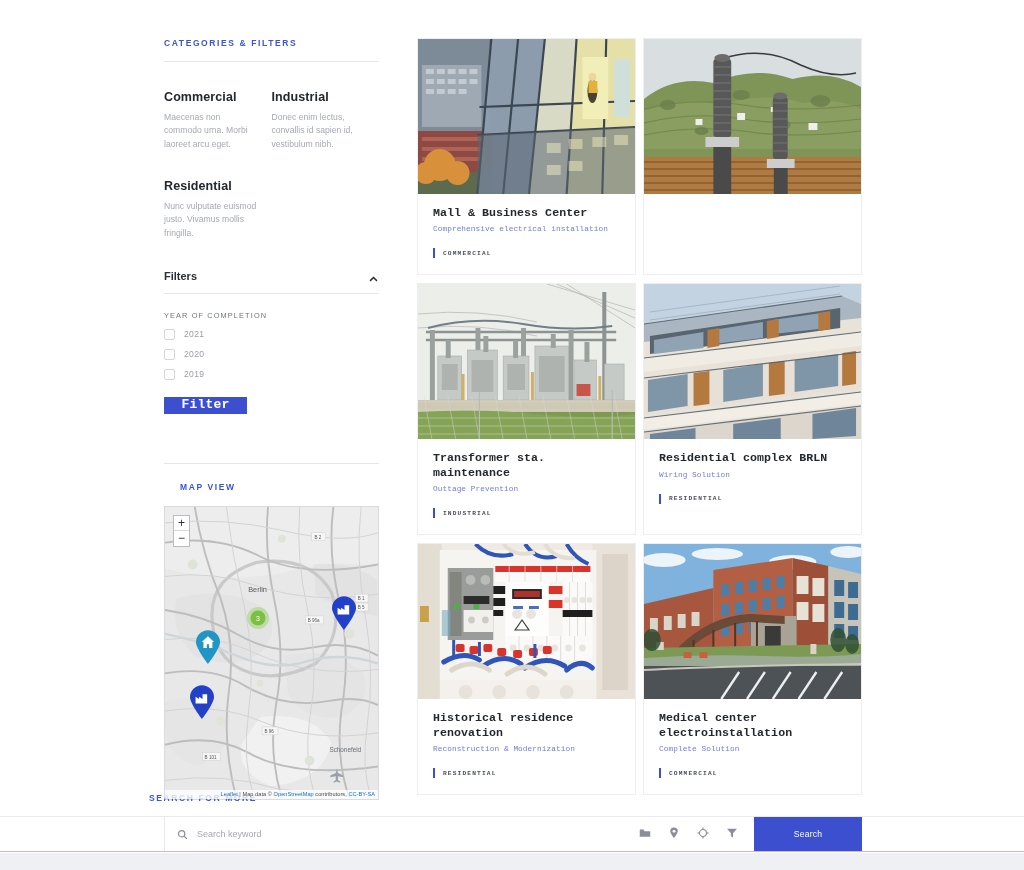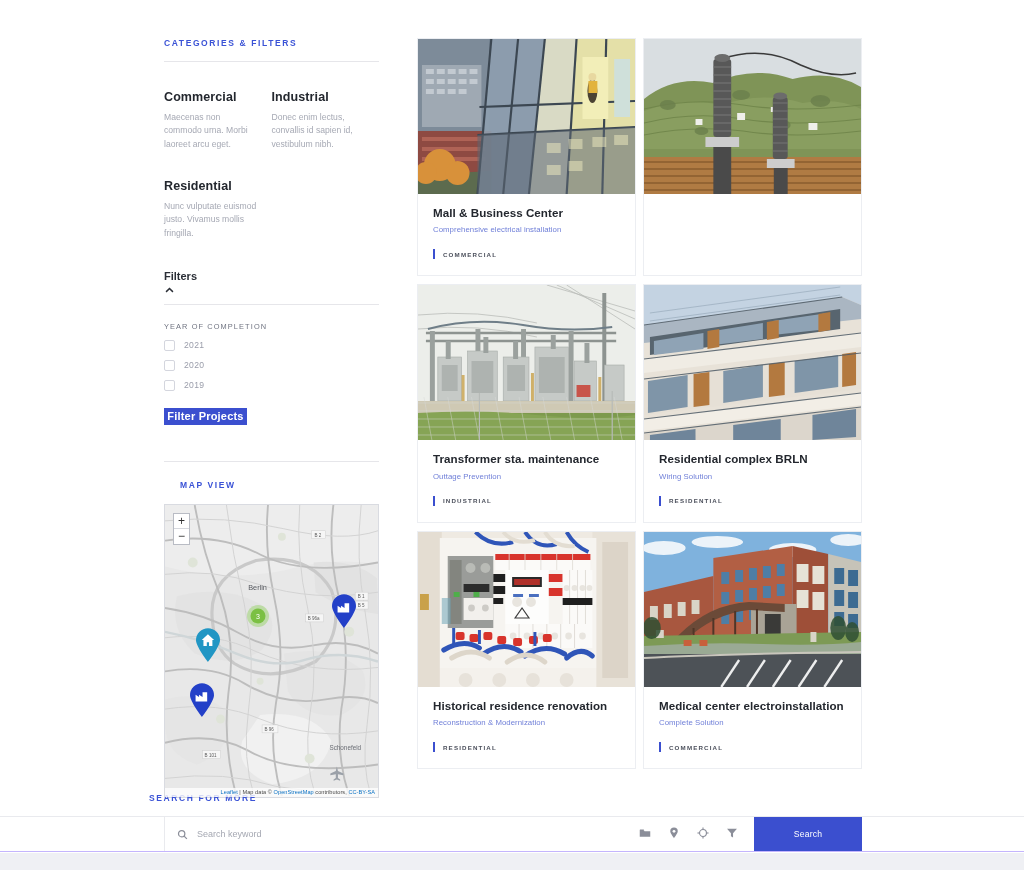--- a/index.html
+++ b/index.html
@@ -24,43 +24,43 @@
   .cat-col { width: 108px; padding-right: 12px; }
   .cat-title {
     font-size: 12.5px; font-weight: 700; color: #23272e;
     letter-spacing: .1px; margin-bottom: 7px;
   }
   .cat-desc { font-size: 8.6px; line-height: 1.55; color: #a6a9b4; }
 
   .cat-row2 { margin-top: 28px; }
 
   .filters-head {
-    margin-top: 30px; display: flex; align-items: flex-start;
-    justify-content: space-between; padding-bottom: 11px; flex-direction: column;
+    margin-top: 30px; display: flex; align-items: flex-end;
+    justify-content: space-between; padding-bottom: 11px;
   }
   .filters-head .lbl { font-size: 11px; font-weight: 700; color: #2a2e36; }
   .chev { width: 11px; height: 11px; color: #2a2e36; }
   .filters-head-rule { height: 1px; background: #e6e6ea; }
 
   .group-label {
     margin-top: 17px; font-size: 7.4px; font-weight: 400;
     letter-spacing: 1.1px; color: #6f7380; text-transform: uppercase;
   }
   .check-row { display: flex; align-items: center; gap: 9px; margin-top: 9px; }
   .cbox {
     width: 11px; height: 11px; border: 1px solid #d4d6de;
     border-radius: 2px; background: #fff; flex: none;
   }
   .check-row span { font-size: 8.6px; color: #9a9daa; letter-spacing: .3px; }
 
   .filter-btn {
     margin-top: 17px; width: 83px; height: 17px;
     background: #3b4fcf; border: none; color: #fff;
-    font-size: 11px; font-weight: 700; letter-spacing: .2px;
-    font-family: Liberation Sans, sans-serif; cursor: pointer;
+    font-size: 13px; font-weight: 700; letter-spacing: .2px;
+    font-family: Liberation Mono, monospace; cursor: pointer;
   }
 
   .rule2 { height: 1px; background: #e6e6ea; margin-top: 36px; }
   .map-eyebrow { margin-top: 18px; margin-left: 16px; }
 
   
   .map {
     position: relative; margin-top: 14px;
     width: 215px; height: 294px;
     border: 1px solid #d9dbe1; overflow: hidden;
@@ -89,21 +89,21 @@
   
   .cards {
     position: absolute; left: 417px; top: 38px;
     width: 446px; display: flex; flex-wrap: wrap; gap: 4px 7px;
   }
   .card {
     width: 219px; background: #fff;
     border: 1px solid #eceef2; margin-bottom: 4px;
   }
   .card-img { width: 100%; height: 155px; position: relative; overflow: hidden; }
-  .card-body { padding: 12px 15px 16px 15px; }
+  .card-body { padding: 12px 15px 16px 15px; font-family: Liberation Mono, monospace; }
   .card-title {
     font-size: 11.6px; font-weight: 700; color: #23272e;
     letter-spacing: .05px; line-height: 1.25;
   }
   .card-sub { margin-top: 5px; font-size: 7.8px; color: #6f7fd8; letter-spacing: .05px; }
   .card-tag { margin-top: 15px; display: flex; align-items: center; gap: 8px; }
   .tag-bar { width: 2px; height: 10px; background: #3b4fcf; flex: none; }
   .tag-txt {
     font-size: 6.2px; font-weight: 700; letter-spacing: 1.15px;
     color: #4c505c; text-transform: uppercase;

